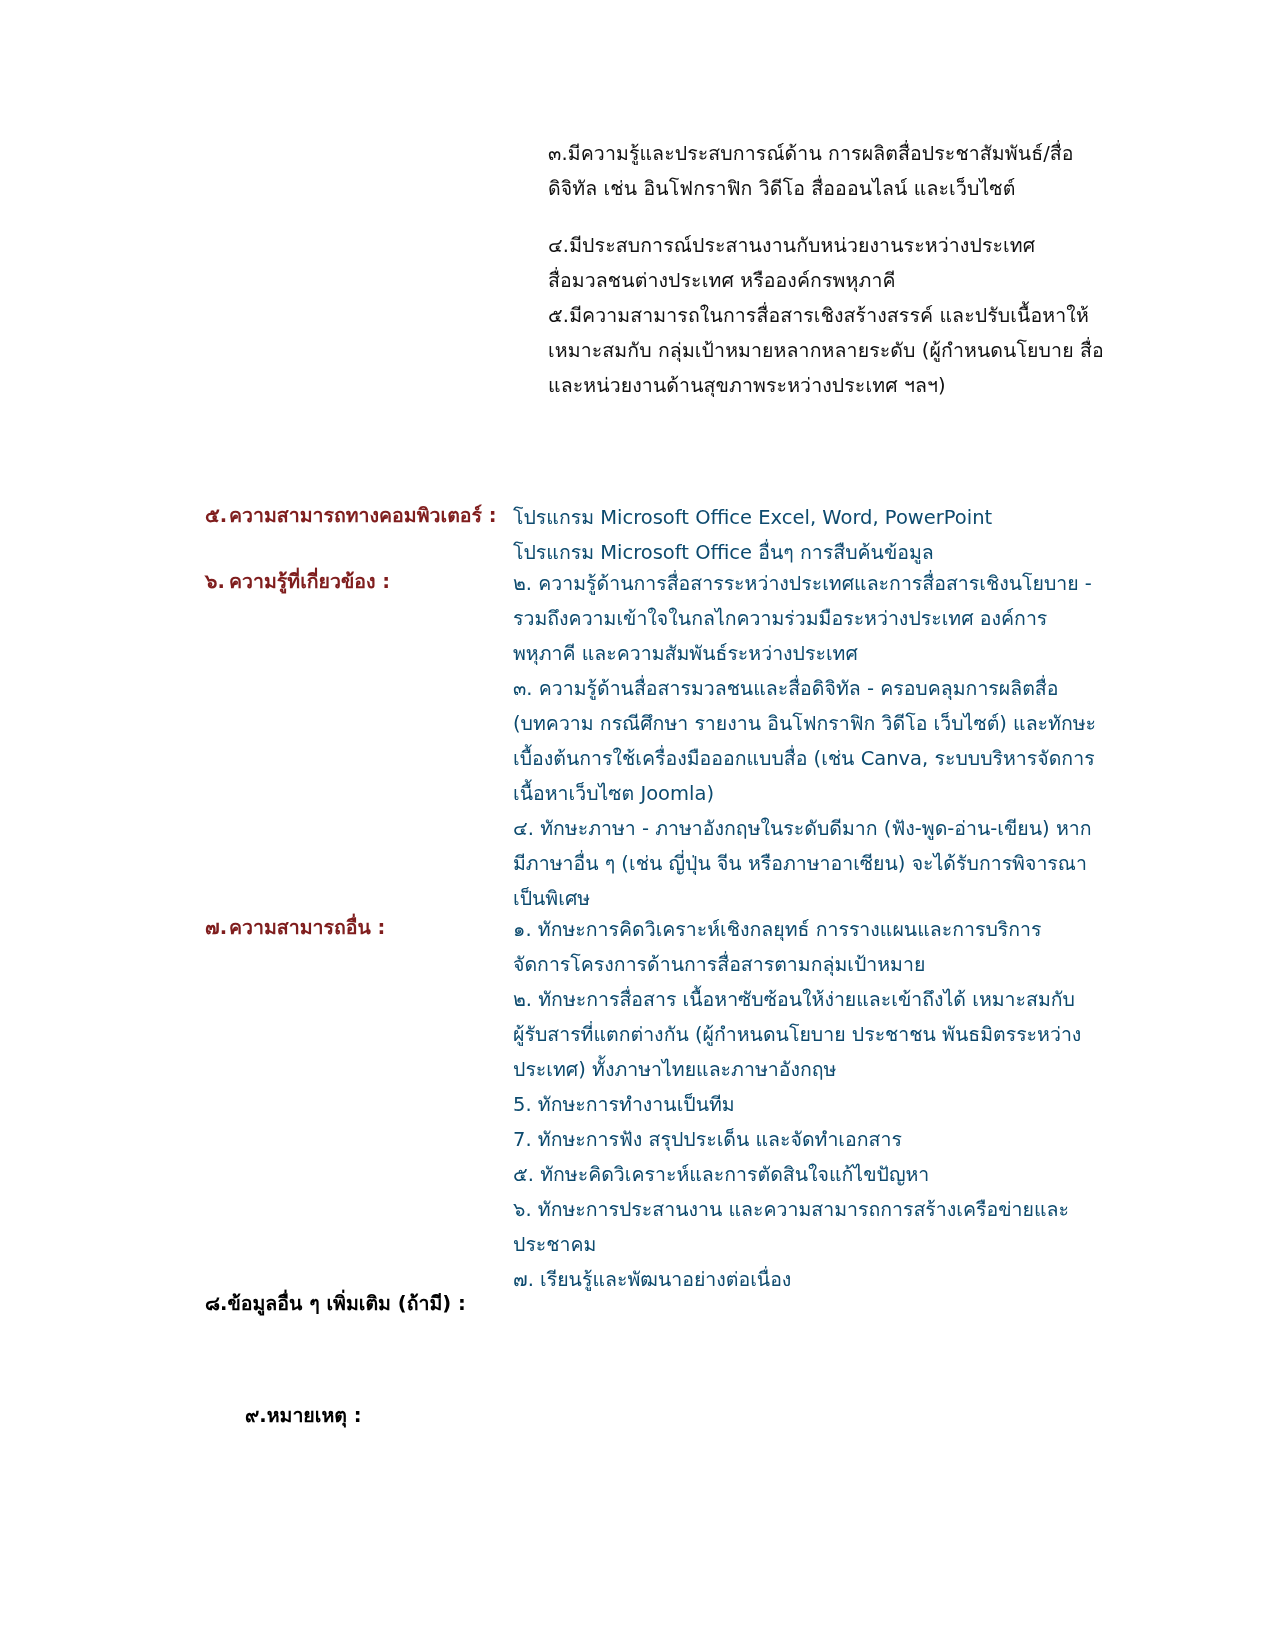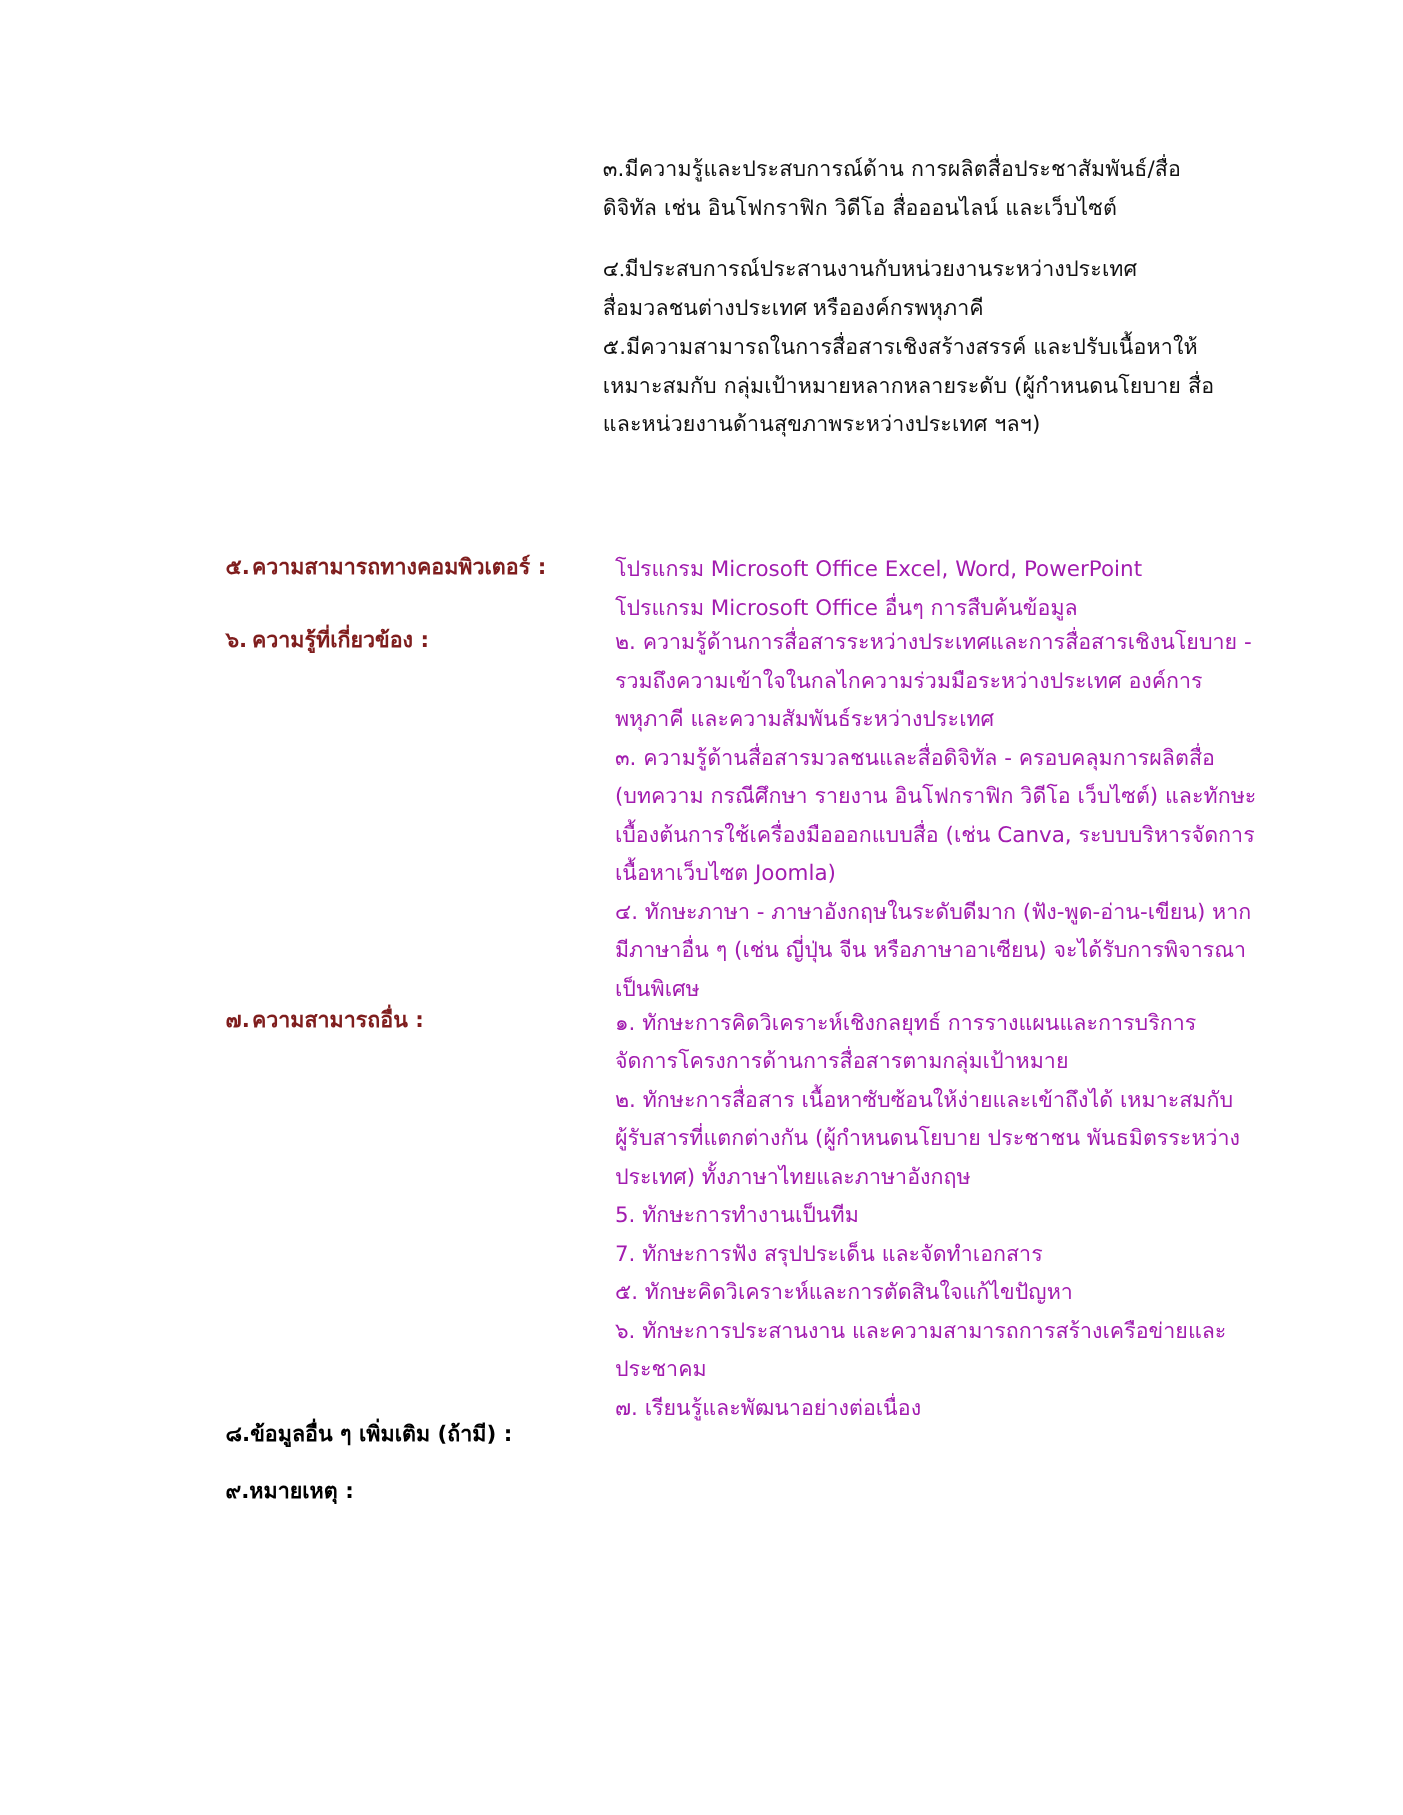--- a/index.html
+++ b/index.html
@@ -39,21 +39,20 @@
   .lead-para {
     font-size: 19.5px;
     line-height: 35px;
     color: #111111;
     margin: 0 0 0 0;
     text-align: left;
     letter-spacing: 0.1px;
   }
   .lead-para.gap-before {
     margin-top: 22px;
-    font-family: Liberation Serif, serif;
   }
 
   
   .row {
     position: absolute;
     left: 0;
     width: 1275px;
     display: block;
   }
   .row .label {
@@ -69,22 +68,21 @@
   .row .label .num {
     display: inline-block;
     min-width: 24px;
   }
   .row .value {
     position: absolute;
     left: 513px;
     width: 585px;
     font-size: 19.5px;
     line-height: 35px;
-    color: #a21caf;
-    margin-left: 46px;
+    color: #0c4a6e;
   }
   .value p {
     margin: 0;
   }
   .label-only {
     position: absolute;
     left: 205px;
     font-size: 19.5px;
     font-weight: bold;
     line-height: 32px;
@@ -137,18 +135,18 @@
         <p>๕. ทักษะคิดวิเคราะห์และการตัดสินใจแก้ไขปัญหา</p>
         <p>๖. ทักษะการประสานงาน และความสามารถการสร้างเครือข่ายและประชาคม</p>
         <p>๗. เรียนรู้และพัฒนาอย่างต่อเนื่อง</p>
       </div>
     </div>
 
     <div class="label-only" style="top:1288px;">
       <span class="num">๘.</span><span>ข้อมูลอื่น ๆ เพิ่มเติม (ถ้ามี) :</span>
     </div>
 
-    <div class="label-only" style="top:1340px;">
+    <div class="label-only" style="top:1400px;margin-left:40px;">
       <span class="num">๙.</span><span>หมายเหตุ :</span>
     </div>
 
   </div>
 </div>
 
 </body></html>

